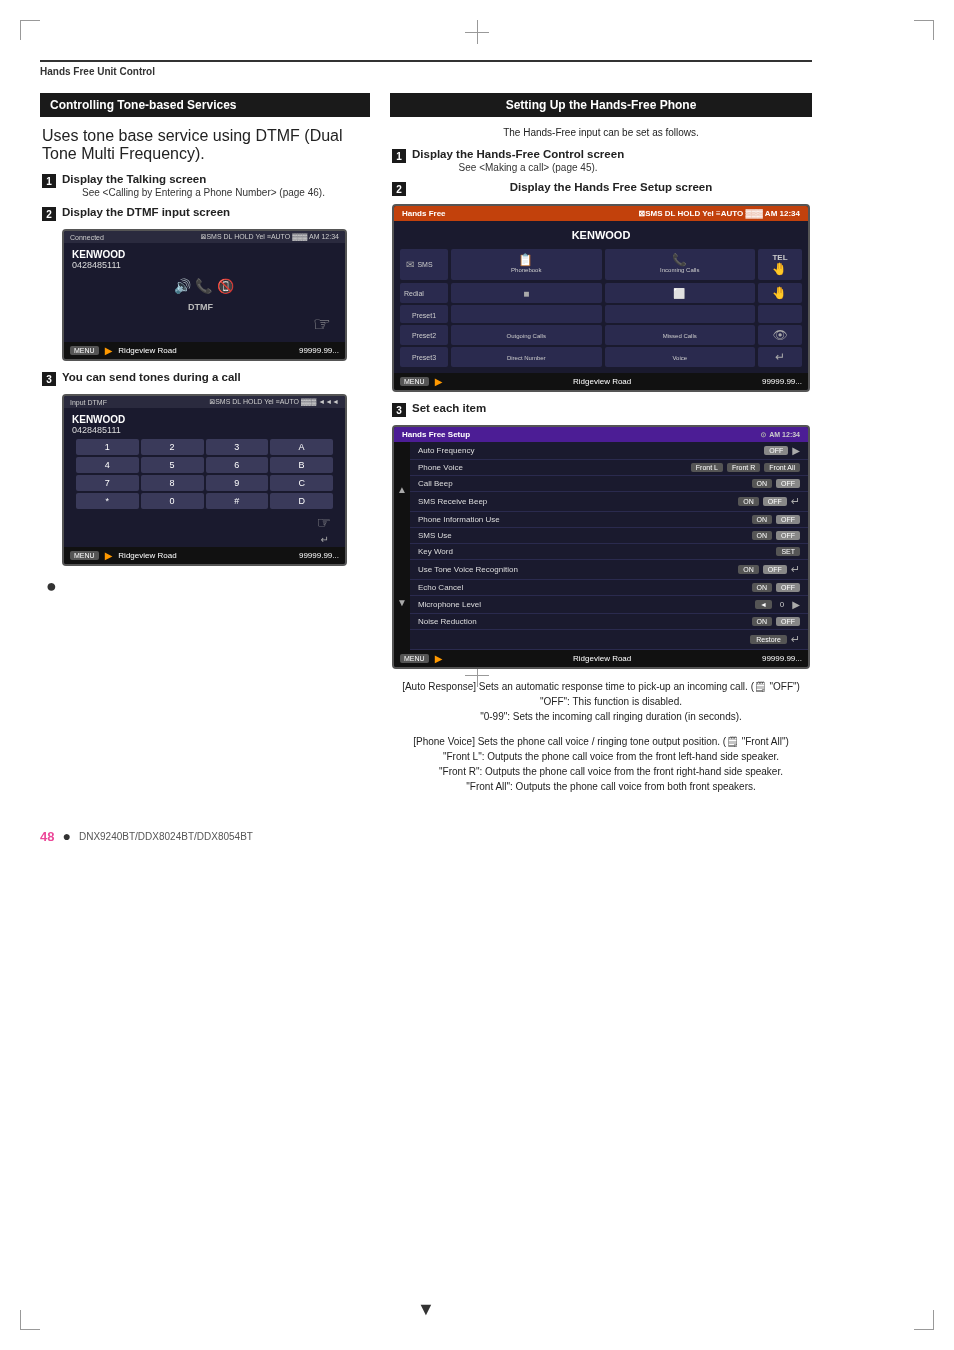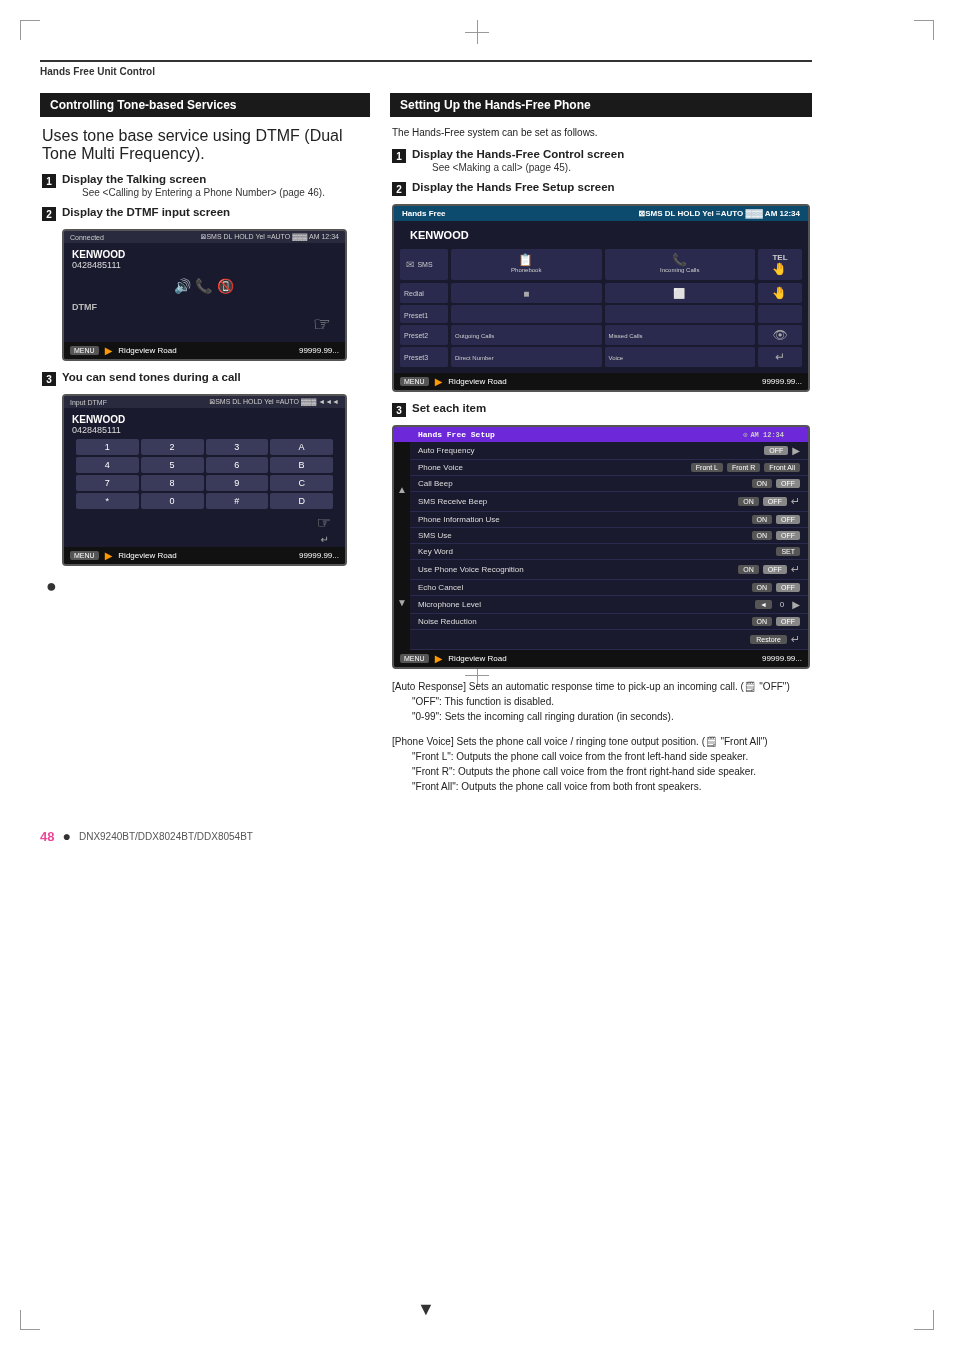--- a/index.html
+++ b/index.html
@@ -96,20 +96,21 @@
       gap: 20px;
     }
 
     .left-col {
       width: 330px;
       flex-shrink: 0;
     }
 
     .right-col {
       flex: 1;
+      text-align: center;
     }
 
     
     .section-header {
       background: #1a1a1a;
       color: #fff;
       font-weight: bold;
       font-size: 12px;
       padding: 5px 10px;
       margin-bottom: 10px;
@@ -251,21 +252,21 @@
     .hf-screen {
       background: #1a1a2e;
       border: 2px solid #555;
       border-radius: 4px;
       margin: 6px 0 10px 0;
       overflow: hidden;
       width: 100%;
     }
 
     .hf-title-bar {
-      background: #0c4a6e;
+      background: #c2410c;
       color: #fff;
       font-size: 8px;
       font-weight: bold;
       padding: 3px 8px;
       display: flex;
       justify-content: space-between;
     }
 
     .hf-name {
       color: #fff;
@@ -278,29 +279,28 @@
     .setup-screen {
       background: #1a1a2e;
       border: 2px solid #555;
       border-radius: 4px;
       margin: 6px 0 10px 0;
       overflow: hidden;
       width: 100%;
     }
 
     .setup-title-bar {
-      background: #6d28d9;
+      background: #4c1d95;
       color: #fff;
       font-size: 8px;
       font-weight: bold;
-      padding: 3px 24px;
+      padding: 3px 8px;
       display: flex;
       justify-content: space-between;
       align-items: center;
-      font-family: Liberation Mono, monospace;
     }
 
     .setup-row {
       display: flex;
       justify-content: space-between;
       align-items: center;
       padding: 3px 8px;
       border-bottom: 1px solid #2a2a4e;
     }
 
@@ -446,21 +446,21 @@
           <div class="device-content">
             <div class="device-name">KENWOOD</div>
             <div class="device-number">0428485111</div>
             <div class="device-controls">
               <div style="display:flex; gap:4px; align-items:center;">
                 <span style="color:#aaa; font-size:14px;">🔊</span>
                 <span style="color:#aaa; font-size:14px;">📞</span>
                 <span style="color:#aaa; font-size:14px;">📵</span>
               </div>
             </div>
-            <div style="text-align:left; padding-right:8px; color:#bbb; font-size:9px; font-weight:bold;">DTMF</div>
+            <div style="text-align:center; padding-right:8px; color:#bbb; font-size:9px; font-weight:bold;">DTMF</div>
             <div style="text-align:right; font-size:20px; color:#aaa; padding-right:6px;">☞</div>
           </div>
           <div class="device-bottom-bar">
             <span class="menu-btn">MENU</span>
             <span class="nav-arrow">▶</span>
             <span class="road-text">Ridgeview Road</span>
             <span class="mileage-text">99999.99...</span>
           </div>
         </div>
 
@@ -514,21 +514,21 @@
         </div>
 
       </div>
     </div>
 
     <div class="right-col">
       <div class="section-header">
         <span>Setting Up the Hands-Free Phone</span>
       </div>
       <div class="section-body">
-        <p style="font-size:10px; margin-bottom:10px;">The Hands-Free system can be set as follows.</p>
+        <p style="font-size:10px; margin-bottom:10px;">The Hands-Free input can be set as follows.</p>
 
         <div class="step">
           <div class="step-num">1</div>
           <div>
             <div class="step-title">Display the Hands-Free Control screen</div>
             <div class="step-desc">See &lt;Making a call&gt; (page 45).</div>
           </div>
         </div>
 
         <div class="step">
@@ -702,21 +702,21 @@
               </div>
 
               <div class="setup-row">
                 <span class="setup-row-label">Key Word</span>
                 <div class="setup-row-value">
                   <span class="btn-set">SET</span>
                 </div>
               </div>
 
               <div class="setup-row">
-                <span class="setup-row-label">Use Phone Voice Recognition</span>
+                <span class="setup-row-label">Use Tone Voice Recognition</span>
                 <div class="setup-row-value">
                   <span class="btn-on">ON</span>
                   <span class="btn-off">OFF</span>
                   <span style="color:#aaa; font-size:11px;">↵</span>
                 </div>
               </div>
 
               <div class="setup-row">
                 <span class="setup-row-label">Echo Cancel</span>
                 <div class="setup-row-value">

